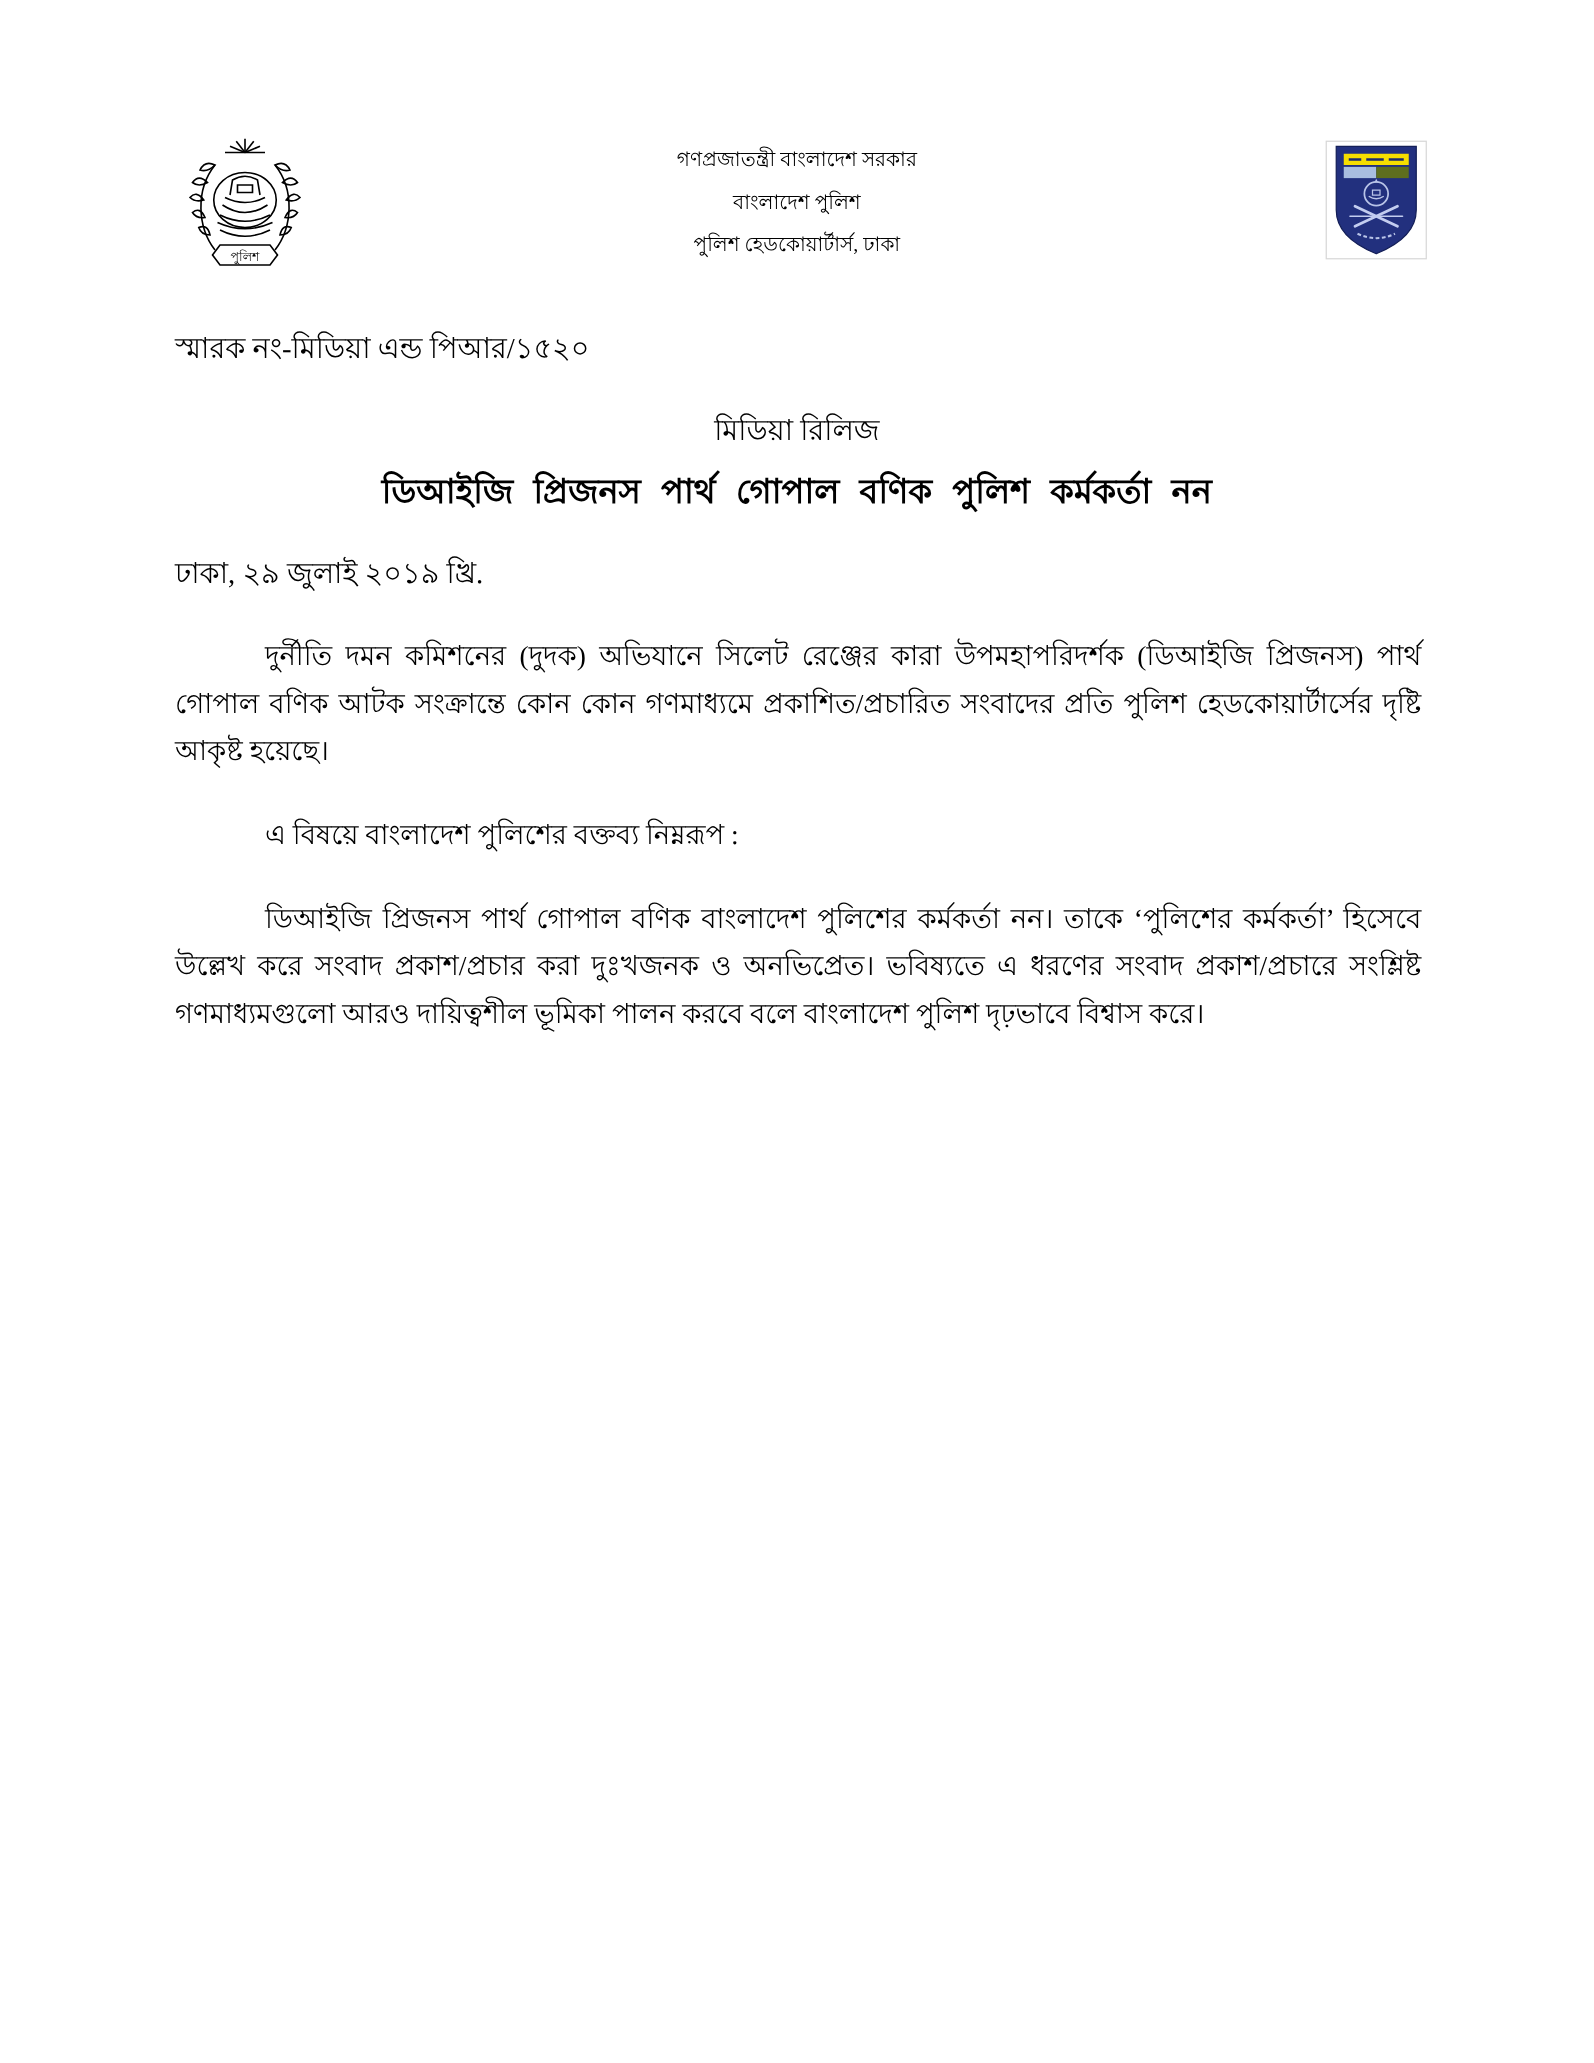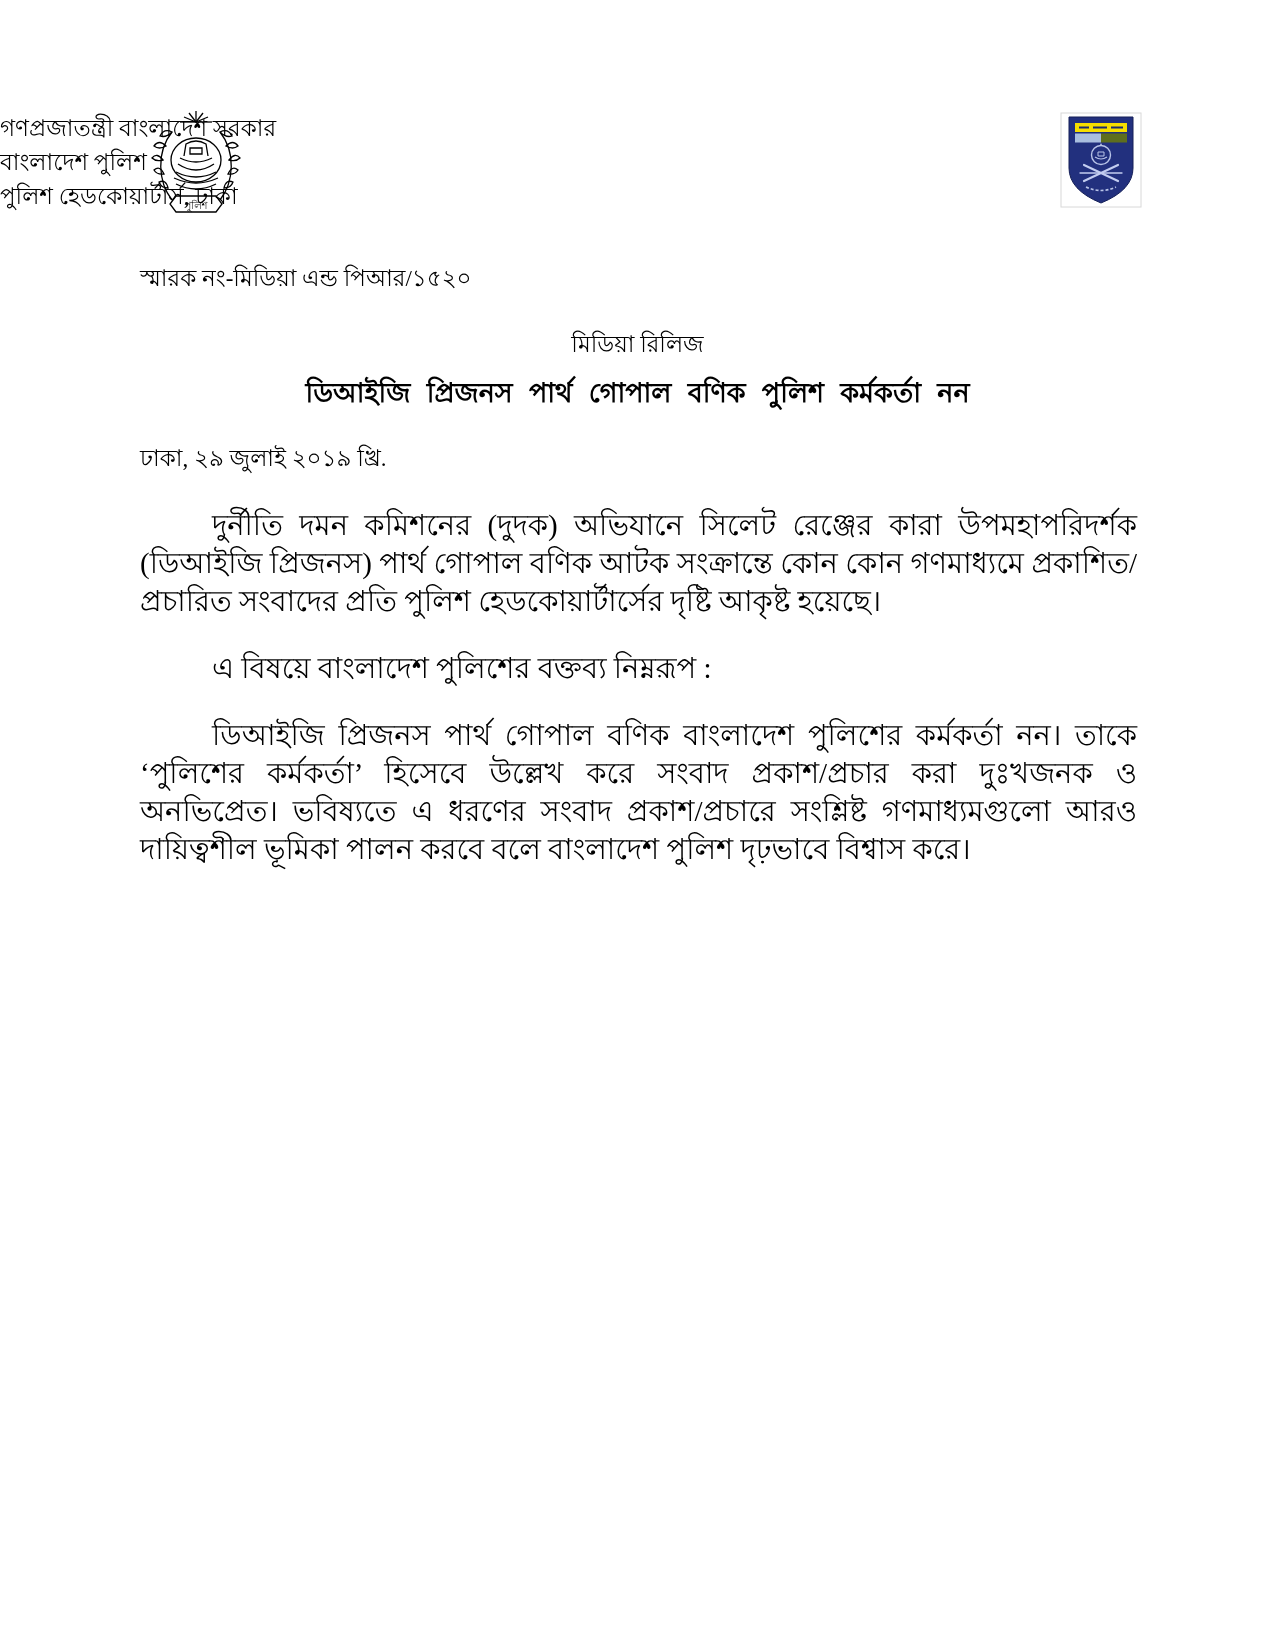--- a/index.html
+++ b/index.html
@@ -9,21 +9,21 @@
     margin:0 auto;
     background:#ffffff;
     font-family:"Liberation Serif","DejaVu Serif",serif;
     color:#000;
     overflow:hidden;
   }
   
   .emblem{position:absolute;left:150px;top:108px;width:92px;height:108px;}
   .header-text{
     position:absolute;left:0;right:0;top:112px;
-    text-align:left;font-size:23px;line-height:34px;
+    text-align:center;font-size:16px;line-height:34px;
   }
   .shield{position:absolute;left:1060px;top:112px;width:82px;height:96px;}
   
   .meta-row{
     position:absolute;left:140px;right:126px;top:260px;
     display:flex;justify-content:space-between;
     font-size:23px;
     text-align:right;
   }
   
@@ -32,21 +32,21 @@
     text-align:center;font-size:23px;
   }
   .headline{
     position:absolute;left:0;right:0;top:372px;
     text-align:center;font-size:27px;font-weight:bold;font-family:Liberation Mono, monospace;
   }
   .dateline{position:absolute;left:140px;top:440px;font-size:23px;}
   
   .body{
     position:absolute;left:140px;right:138px;top:506px;
-    font-size:29px;line-height:38px;text-align:justify;
+    font-size:22px;line-height:38px;text-align:justify;
   }
   .body p{margin:0;text-indent:72px;}
   .body p + p{margin-top:29px;}
   
   .signature{
     position:absolute;left:662px;top:990px;width:500px;
     text-align:center;font-size:23px;line-height:37px;
   }
   .sig-line{display:block;}
 </style>

